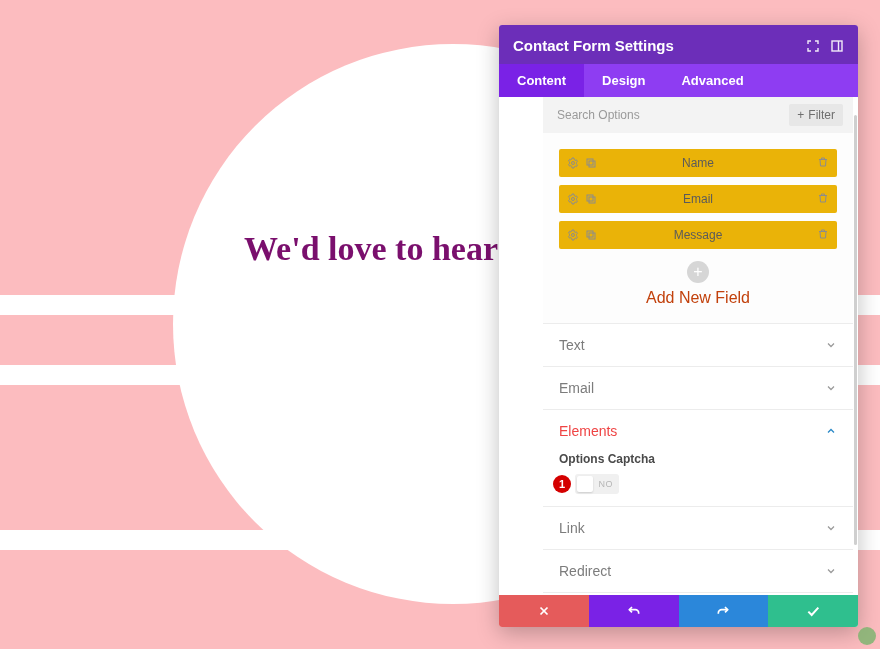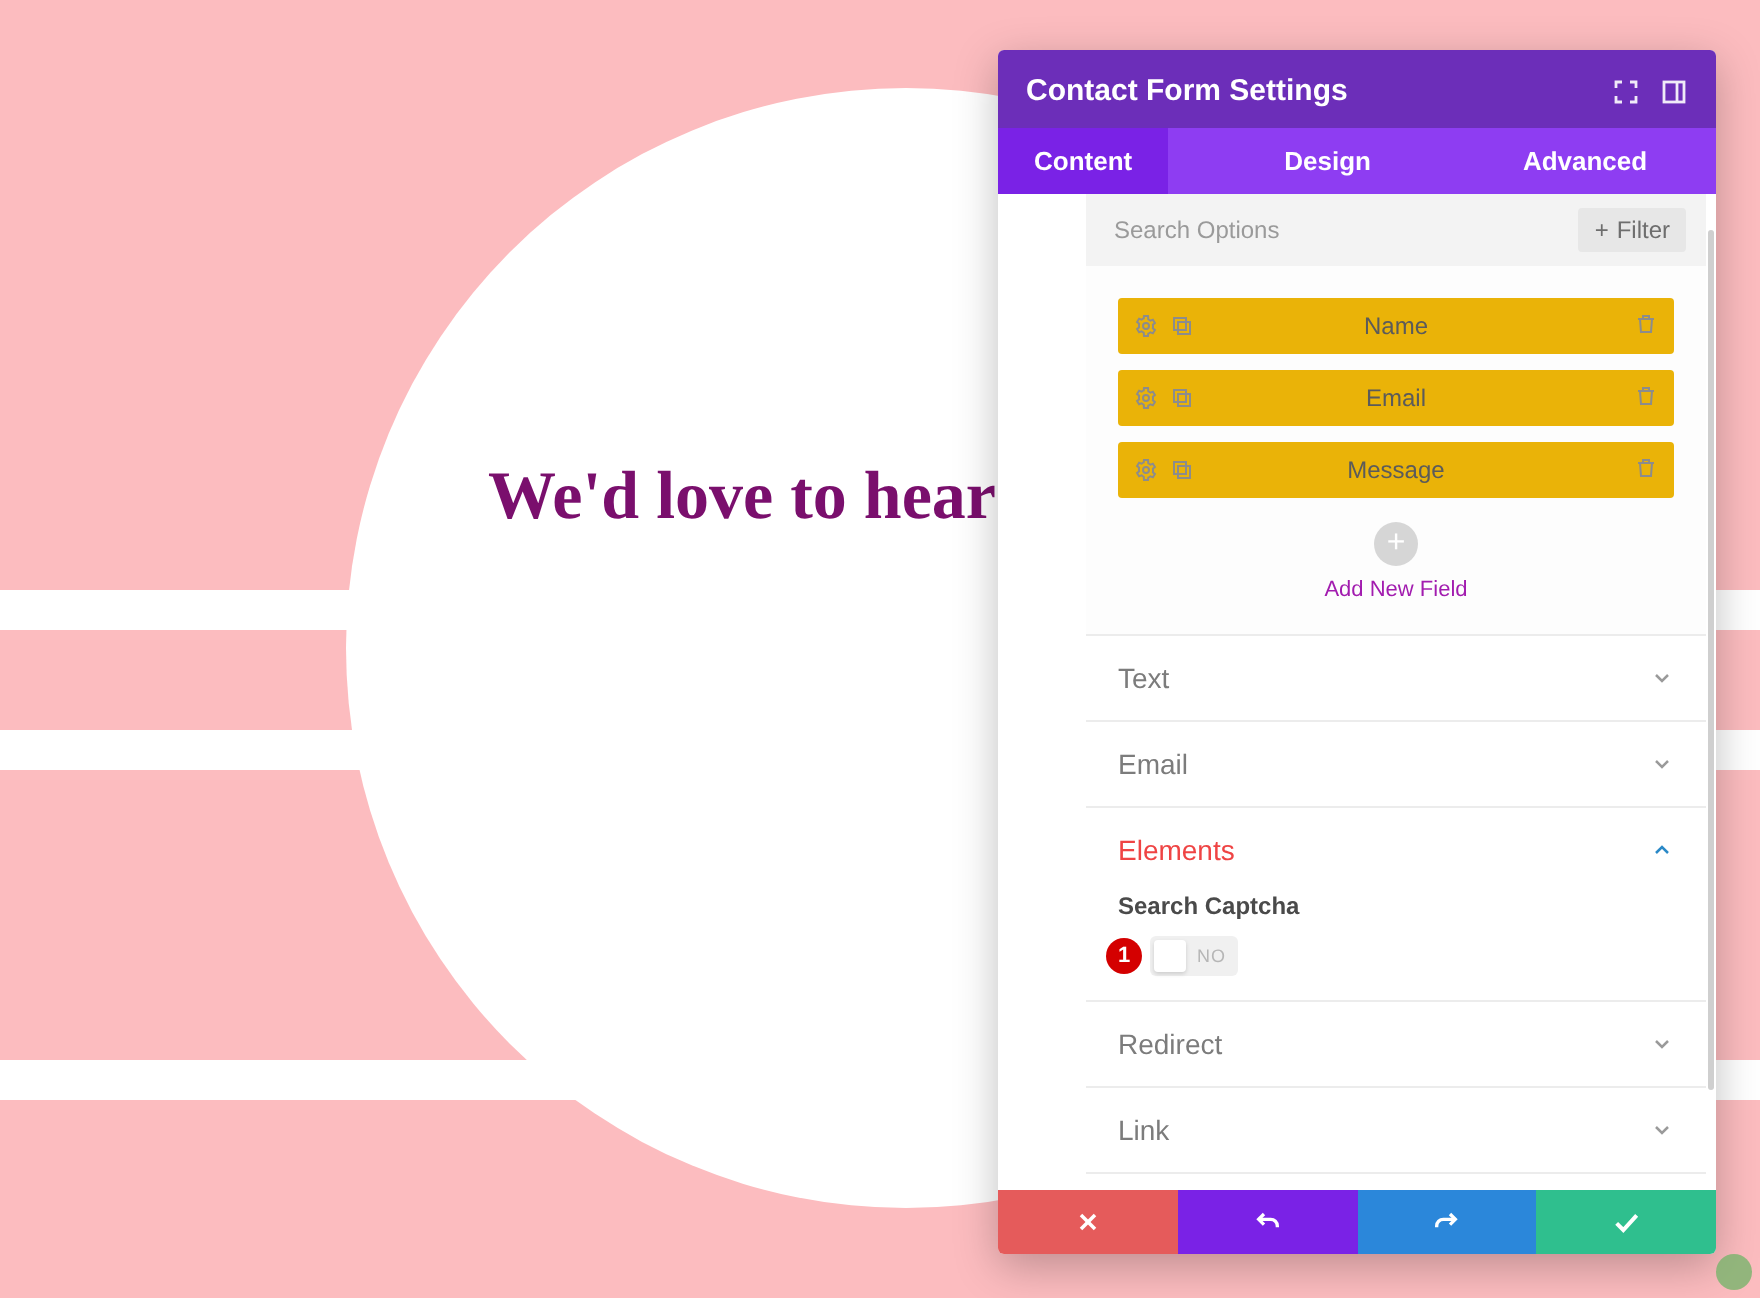--- a/index.html
+++ b/index.html
@@ -27,21 +27,21 @@
     color: #fff;
     display: flex; align-items: center; justify-content: space-between;
     padding: 12px 14px 10px 14px;
     font-size: 15px; font-weight: 700;
   }
   .panel-header .hicons { display: flex; gap: 10px; }
   .panel-header .hicons .hicon { width: 14px; height: 14px; display: flex; align-items: center; justify-content: center; opacity: 0.9; }
   .panel-tabs {
     background: #8e3df2;
     display: flex;
-    font-size: 13px; font-weight: 600; gap: 40px;
+    font-size: 13px; font-weight: 600;
   }
   .panel-tabs .tab { padding: 9px 18px; color: #fff; cursor: pointer; }
   .panel-tabs .tab.active { background: #7a22e6; }
   .panel-body { flex: 1; overflow: hidden; position: relative; }
   .scroll { position: absolute; inset: 0 5px 0 0; overflow: hidden; padding-left: 44px; }
   .scrollbar { position: absolute; right: 1px; top: 18px; width: 3px; height: 430px; background: #cfcfcf; border-radius: 2px; }
 
   .search-row {
     display: flex; align-items: center; justify-content: space-between;
     padding: 7px 10px 7px 14px;
@@ -66,21 +66,21 @@
   .field-row .row-label { position: absolute; left: 0; right: 0; text-align: center; font-size: 12px; color: #5b5b5b; pointer-events: none; }
   .field-row .row-icons-right { margin-left: auto; color: #9a9a9a; }
   .icon { display: inline-flex; align-items: center; justify-content: center; }
 
   .add-row { text-align: center; padding-top: 4px; padding-bottom: 10px; }
   .add-circle {
     width: 22px; height: 22px; border-radius: 50%;
     background: #d6d6d6; color: #fff; display: inline-flex;
     align-items: center; justify-content: center; font-size: 16px; line-height: 1;
   }
-  .add-label { font-size: 11px; color: #a21caf; margin-top: 6px; }
+  .add-label { font-size: 16px; color: #c2410c; margin-top: 6px; }
 
   .section {
     border-top: 1px solid #ececec;
     padding: 13px 16px;
     display: flex; align-items: center; justify-content: space-between;
     font-size: 14px; color: #7c7c7c;
     cursor: pointer;
   }
   .section.open { color: #ef4444; gap: 47px; }
   .section .chev { color: #9a9a9a; }
@@ -261,40 +261,40 @@
         <div class="section open">
           <span>Elements</span>
           <span class="chev">
               <svg width="12" height="12" viewBox="0 0 24 24" fill="none" stroke="currentColor" stroke-width="2.5">
                 <polyline points="6 15 12 9 18 15"></polyline>
               </svg>
             </span>
         </div>
 
         <div class="elements-content">
-          <div class="opt-label">Search Captcha</div>
+          <div class="opt-label">Options Captcha</div>
           <div class="toggle-wrap">
             <div class="marker">1</div>
             <div class="toggle">
               <span class="knob"></span>
               <span class="lbl">NO</span>
             </div>
           </div>
         </div>
 
         <div class="section">
+          <span>Link</span>
+          <span class="chev">
+              <svg width="12" height="12" viewBox="0 0 24 24" fill="none" stroke="currentColor" stroke-width="2.5">
+                <polyline points="6 9 12 15 18 9"></polyline>
+              </svg>
+            </span>
+        </div>
+        <div class="section">
           <span>Redirect</span>
-          <span class="chev">
-              <svg width="12" height="12" viewBox="0 0 24 24" fill="none" stroke="currentColor" stroke-width="2.5">
-                <polyline points="6 9 12 15 18 9"></polyline>
-              </svg>
-            </span>
-        </div>
-        <div class="section">
-          <span>Link</span>
           <span class="chev">
               <svg width="12" height="12" viewBox="0 0 24 24" fill="none" stroke="currentColor" stroke-width="2.5">
                 <polyline points="6 9 12 15 18 9"></polyline>
               </svg>
             </span>
         </div>
         <div class="section">
           
           
         </div>

